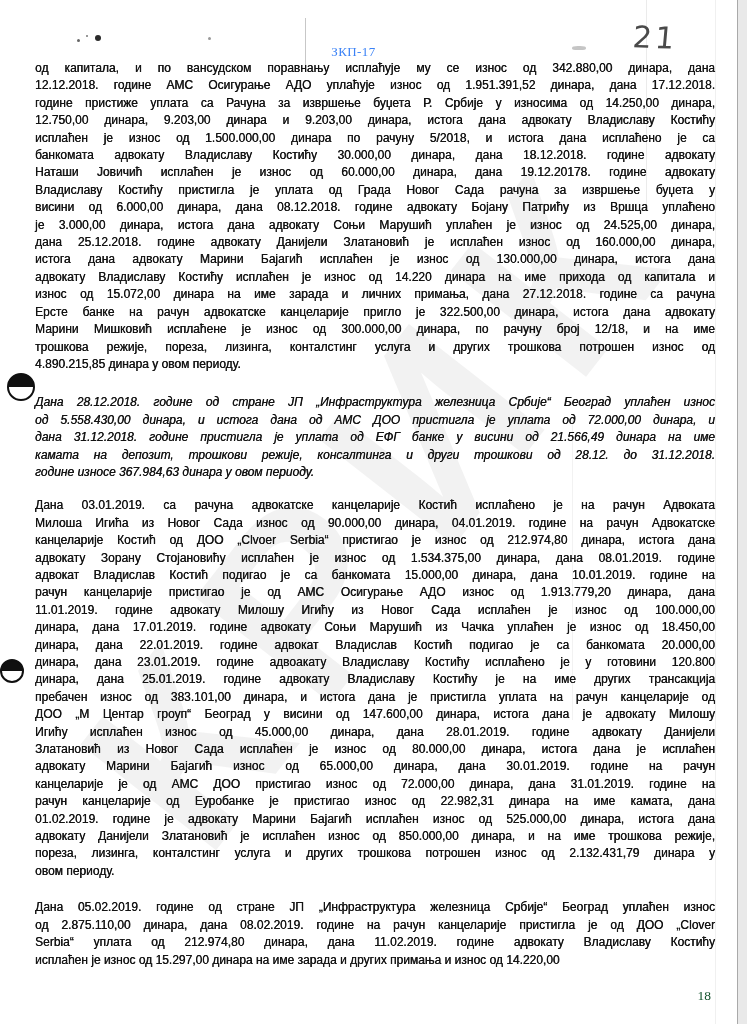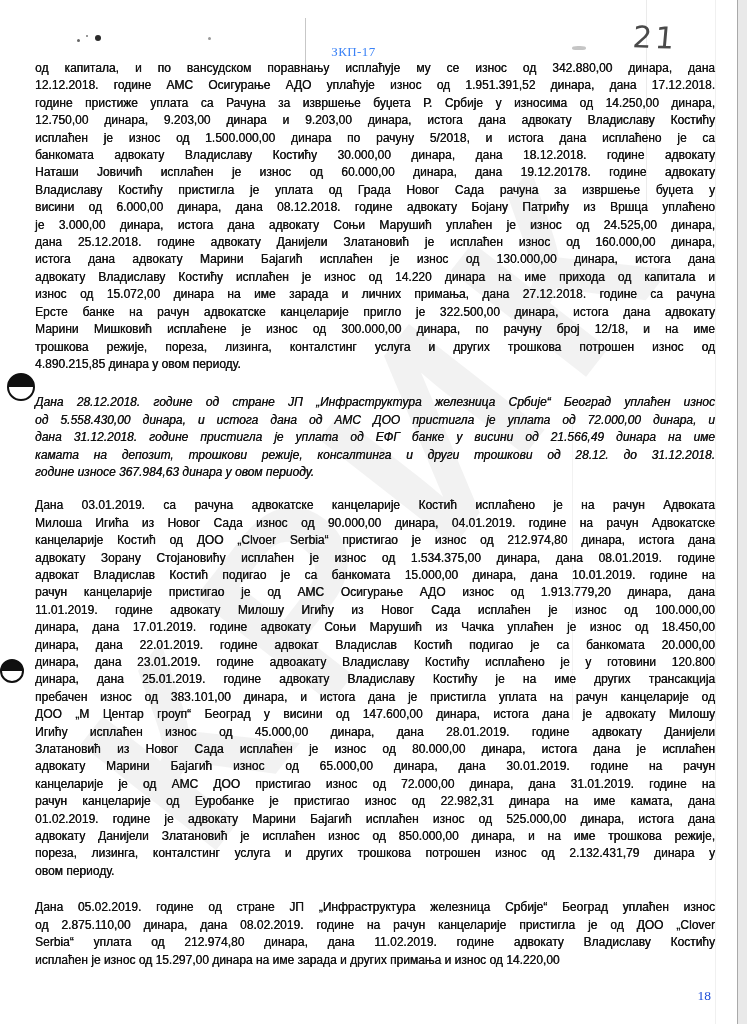--- a/index.html
+++ b/index.html
@@ -33,21 +33,21 @@
   }
   .para{margin:0 0 21px 0;}
   .para:nth-of-type(2){margin-bottom:16px;font-style:italic;}
   .para:nth-of-type(3){margin-bottom:19px;}
   .line{text-align:justify;text-align-last:justify;}
   .line.last{text-align-last:left;}
   
   .footer-num{
     position:absolute;top:988px;right:36px;
     font-family:"Liberation Serif", serif;
-    font-size:13.5px;color:#1d4ed8;
+    font-size:13.5px;color:#14532d;
   }
   
   .watermark{
     position:absolute;top:500px;left:380px;
     transform:translate(-50%,-50%) rotate(-52deg);
     font-size:250px;font-weight:bold;letter-spacing:34px;
     color:rgba(110,110,110,0.09);
     white-space:nowrap;pointer-events:none;
     text-shadow:none;
   }

